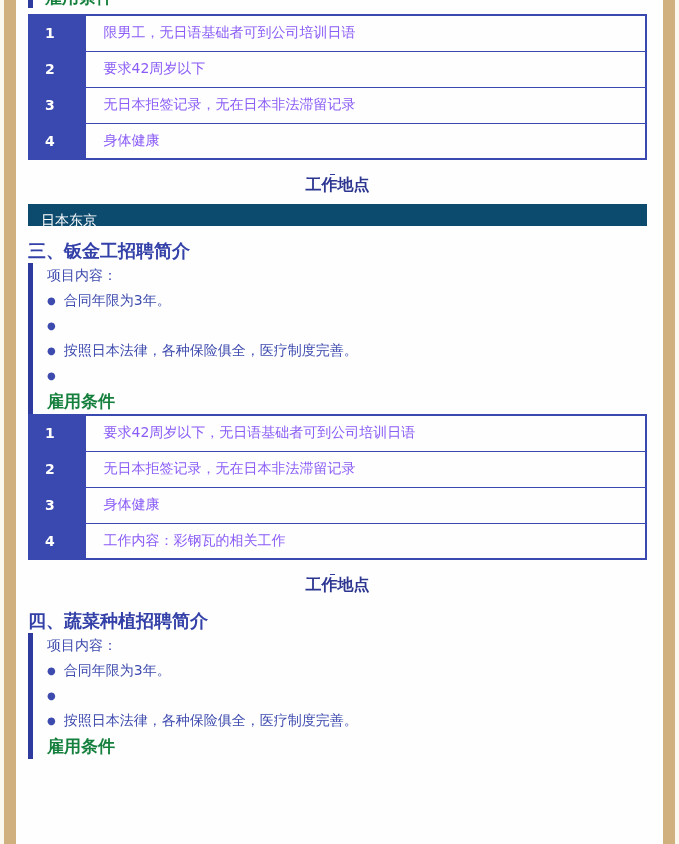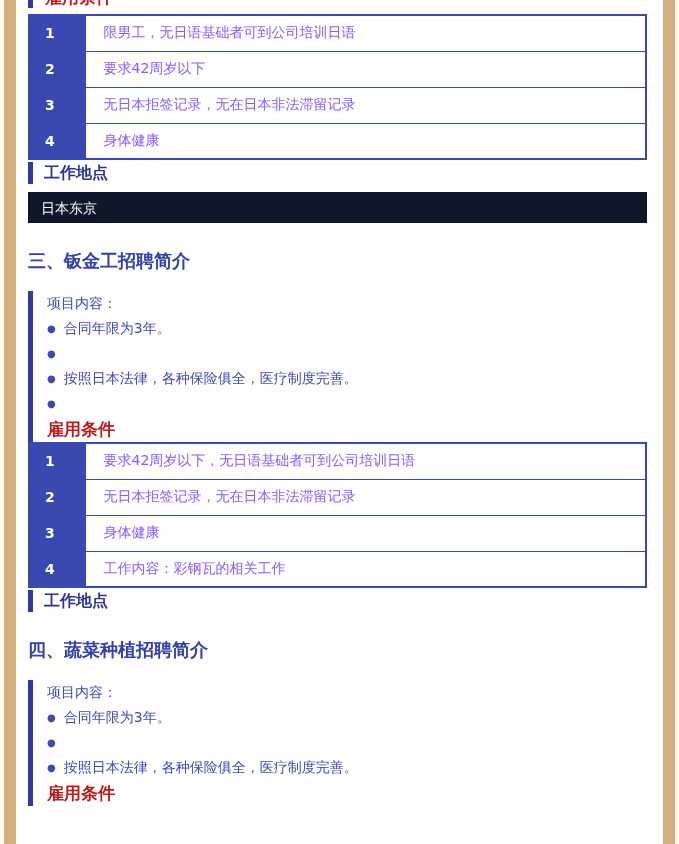--- a/index.html
+++ b/index.html
@@ -29,21 +29,21 @@
     border-left: 5px solid #2e3a9e;
     padding-left: 12px;
     margin-bottom: 6px;
   }
   .top-clip .cond-text { display: block; margin-top: -14px; }
 
   .cond-text {
     font-weight: bold;
     font-size: 17px;
     line-height: 22px;
-    color: #b91c1c;
+    color: #15803d;
   }
 
   
   table.cond-table {
     width: 100%;
     border-collapse: collapse;
     border: 2px solid #3a49b0;
   }
   table.cond-table td {
     border: 1px solid #3a49b0;
@@ -61,58 +61,59 @@
   td.txt {
     color: #8b5cf6;
     padding-left: 18px;
     background: #fefefe;
   }
 
   
   .bar-head {
     display: flex;
     align-items: center;
-    margin-top: 2px;
+    margin-top: 14px;
     height: 22px;
+    flex-direction: column;
   }
   .bar-head .bar {
     width: 5px;
     height: 22px;
     background: #2e3a9e;
     margin-right: 11px;
   }
   .bar-head .bar-head-text {
     font-weight: bold;
     font-size: 16px;
     color: #2c3590;
   }
 
   
   .banner {
     margin-top: 8px;
-    height: 31px;
+    height: 22px;
     line-height: 33px;
-    background: #0f172a;
+    background: #0c4a6e;
     color: #ffffff;
     font-size: 14px;
     padding-left: 13px;
   }
 
   
   .sec-title {
-    margin-top: 26px;
+    margin-top: 13px;
     font-weight: bold;
     font-size: 18px;
     line-height: 24px;
     color: #3340a8;
   }
 
   
   .proj-block {
-    margin-top: 18px;
+    margin-top: 0;
     border-left: 5px solid #2e3a9e;
     padding-left: 14px;
     color: #3e4bae;
     font-size: 14px;
   }
   .proj-line { line-height: 25px; }
   .bullet-line { line-height: 25px; display: flex; align-items: center; }
   .bullet-dot {
     font-size: 10px;
     color: #3e4bae;

